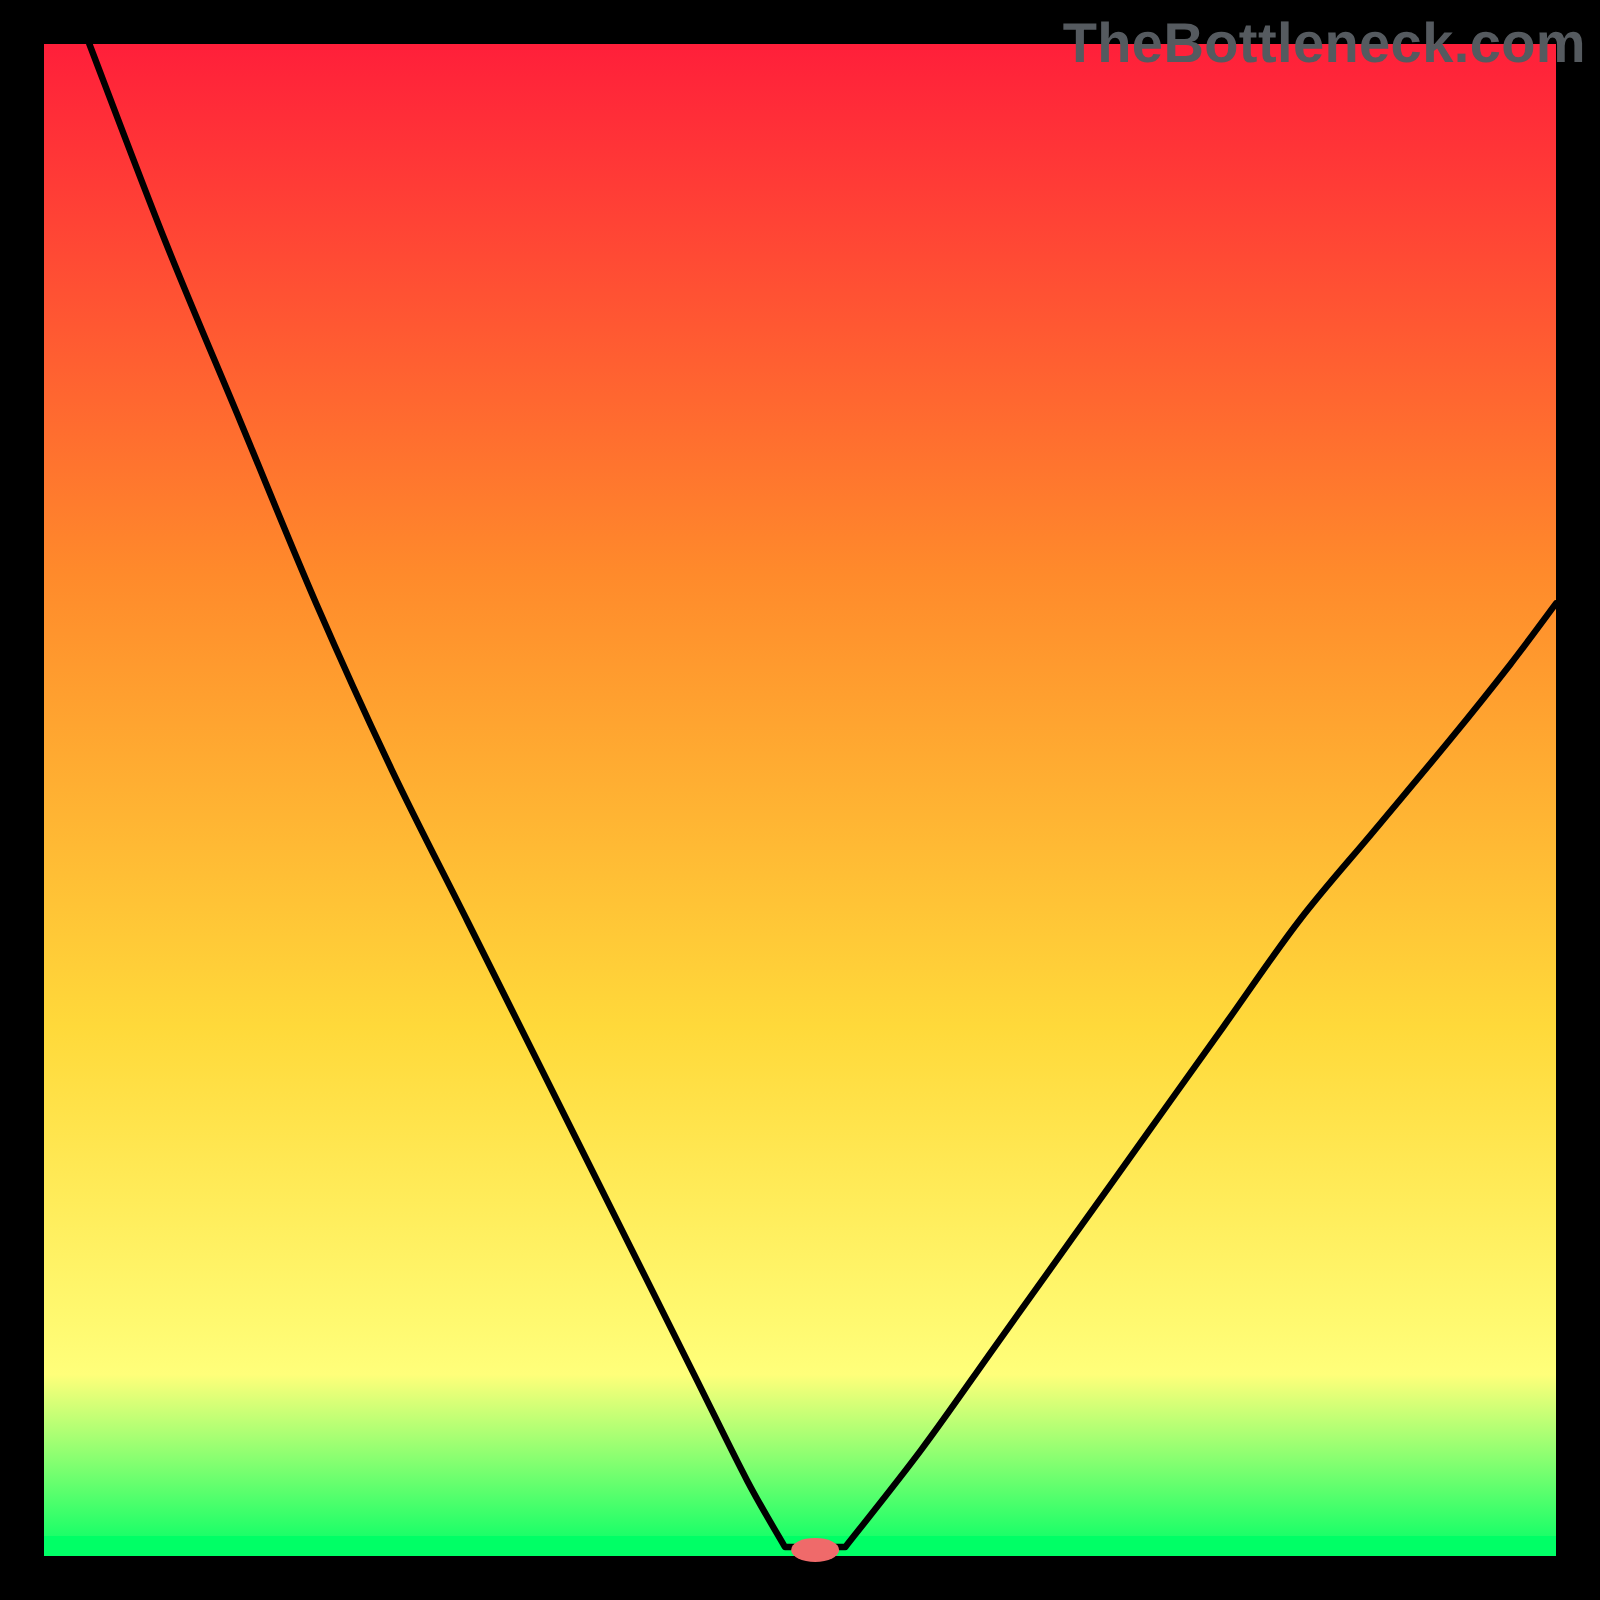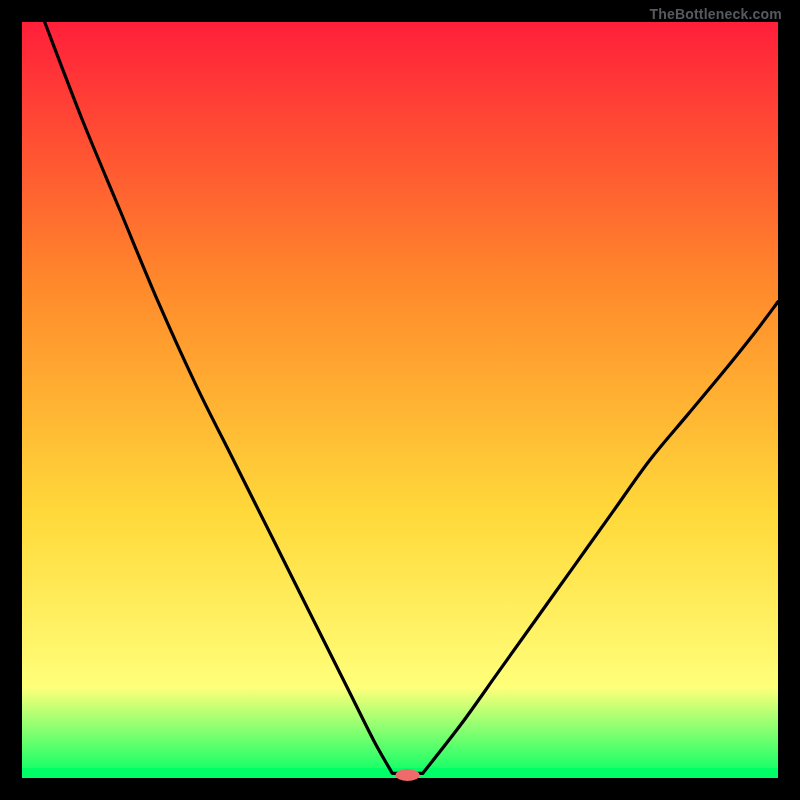--- a/index.html
+++ b/index.html
@@ -16,23 +16,23 @@
     height: 800px;
   }
   svg {
     position: absolute;
     left: 0;
     top: 0;
   }
   .watermark {
     position: absolute;
     top: 6px;
-    right: 18px;
+    right: 7px;
     font-family: Arial, Helvetica, sans-serif;
-    font-size: 14px;
+    font-size: 28px;
     font-weight: 600;
     color: #555a5f;
     letter-spacing: 0.2px;
     user-select: none;
   }
 </style>
 </head>
 <body>
 
 <div class="stage">

